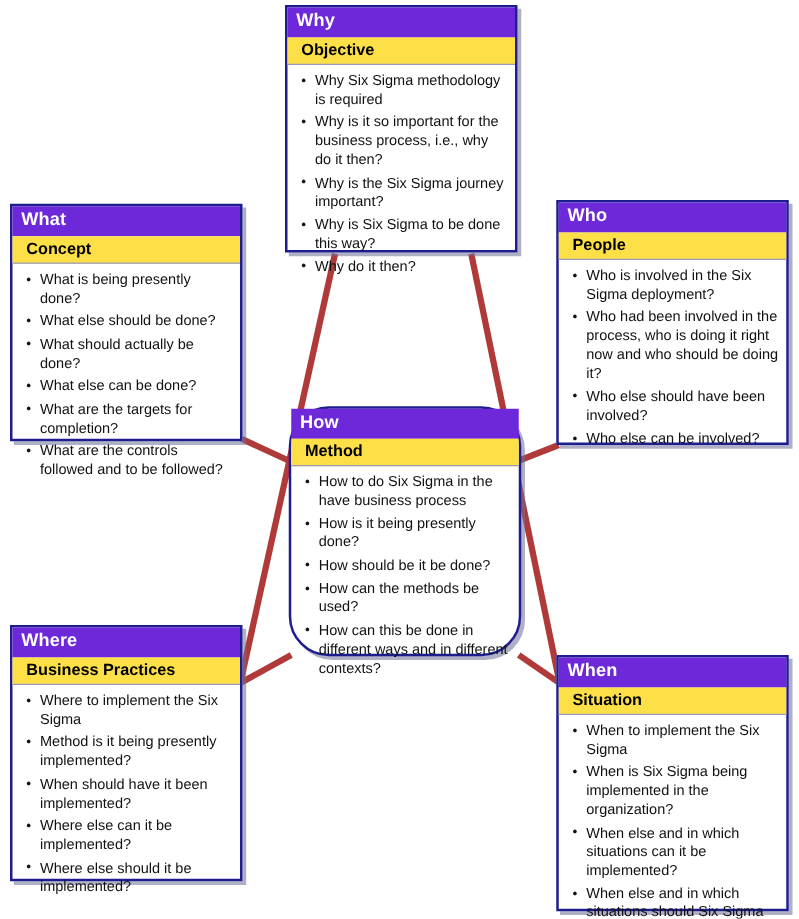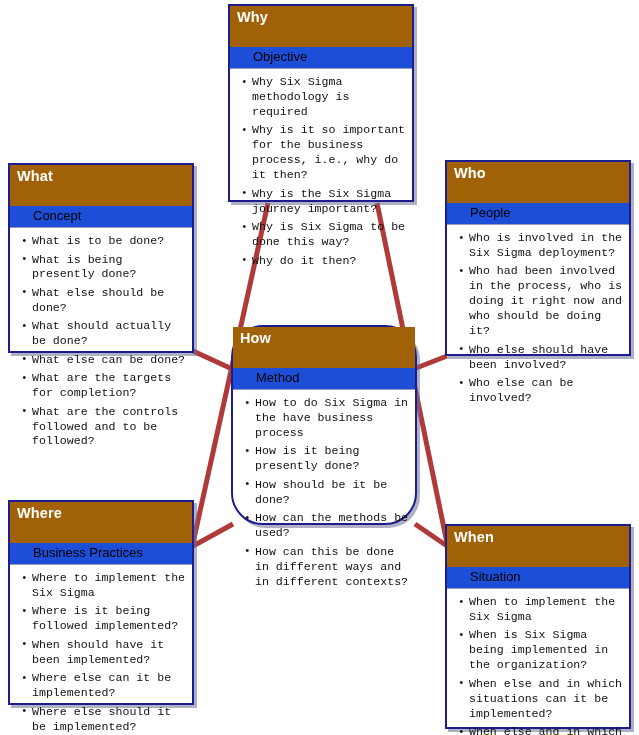--- a/index.html
+++ b/index.html
@@ -28,42 +28,41 @@
   }
   .node {
     position: absolute;
     background: #ffffff;
     border: 2px solid #1d1d8f;
     box-sizing: border-box;
     box-shadow: 3px 3px 0 rgba(110,110,150,0.55);
     z-index: 5;
   }
   .node-header {
-    background: #a16207;
+    background: #6d28d9;
     color: #ffffff;
     font-size: 14.5px;
     font-weight: bold;
     line-height: 1;
-    padding: 4px 6px 22px 7px;
+    padding: 4px 6px 5px 7px;
     letter-spacing: 0.1px;
   }
   .node-subtitle {
     color: #000000;
     font-size: 13px;
-    font-weight: normal;
-    padding: 3px 6px 4px 23px;
+    font-weight: bold;
+    padding: 3px 6px 4px 11px;
     border-bottom: 1px solid #9a9ac0;
-    background: #1d4ed8;
+    background: #fde047;
     line-height: 1.12;
   }
   .node-list {
     list-style: none;
     margin: 0;
     padding: 6px 6px 6px 9px;
-    font-family: Liberation Mono, monospace;
   }
   .node-list li {
     position: relative;
     font-size: 11.6px;
     color: #111111;
     line-height: 1.29;
     padding-left: 13px;
     margin-bottom: 3.5px;
   }
   .node-list li::before {
@@ -105,21 +104,20 @@
         <li>Why is the Six Sigma journey important?</li>
         <li>Why is Six Sigma to be done this way?</li>
         <li>Why do it then?</li>
       </ul>
   </div>
 
   <div class="node" id="node-what">
     <div class="node-header">What</div>
     <div class="node-subtitle">Concept</div>
     <ul class="node-list">
-        <li>What is to be done?</li>
         <li>What is being presently done?</li>
         <li>What else should be done?</li>
         <li>What should actually be done?</li>
         <li>What else can be done?</li>
         <li>What are the targets for completion?</li>
         <li>What are the controls followed and to be followed?</li>
       </ul>
   </div>
 
   <div class="node" id="node-who">
@@ -143,21 +141,21 @@
         <li>How can the methods be used?</li>
         <li>How can this be done in different ways and in different contexts?</li>
       </ul>
   </div>
 
   <div class="node" id="node-where">
     <div class="node-header">Where</div>
     <div class="node-subtitle">Business Practices</div>
     <ul class="node-list">
         <li>Where to implement the Six Sigma</li>
-        <li>Where is it being followed implemented?</li>
+        <li>Method is it being presently implemented?</li>
         <li>When should have it been implemented?</li>
         <li>Where else can it be implemented?</li>
         <li>Where else should it be implemented?</li>
       </ul>
   </div>
 
   <div class="node" id="node-when">
     <div class="node-header">When</div>
     <div class="node-subtitle">Situation</div>
     <ul class="node-list">

